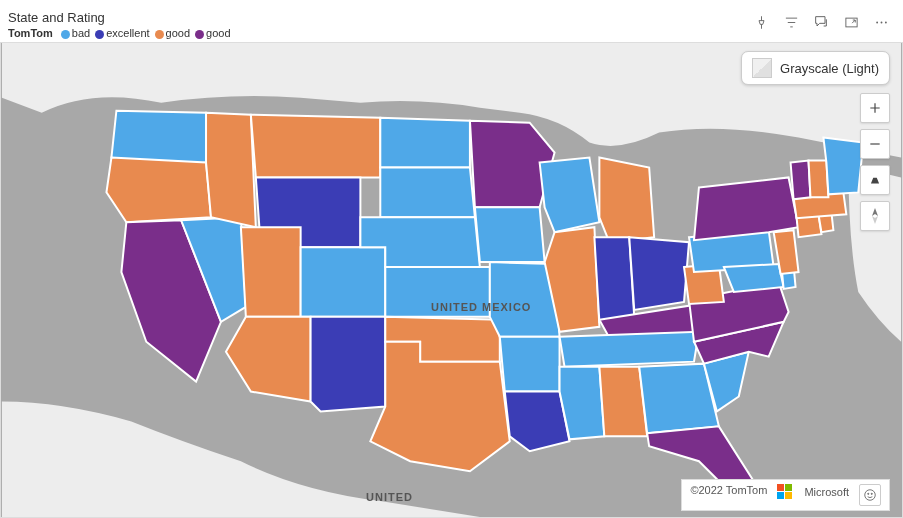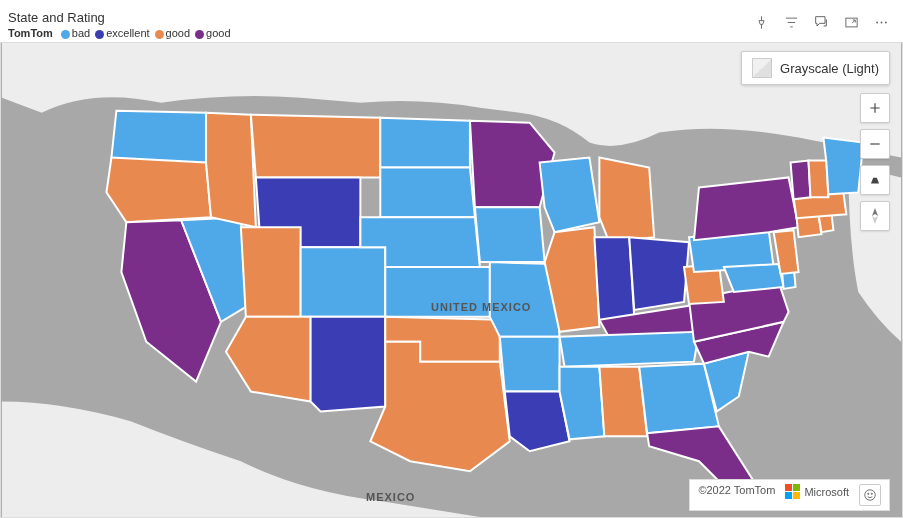--- a/index.html
+++ b/index.html
@@ -8,26 +8,26 @@
 .header-left{padding-top:2px}
 .title{font-size:13px;color:#333}
 .legend{display:flex;align-items:center;gap:2px;margin-top:2px;font-size:11px}
 .legend-label{font-weight:600;color:#333;margin-right:6px}
 .dot{width:9px;height:9px;border-radius:50%;display:inline-block;margin-right:2px}
 .legend-item{display:flex;align-items:flex-end;margin-right:3px;color:#333}
 .header-right{display:flex;gap:14px;padding-top:6px;padding-right:6px}
 .header-icon{width:16px;height:16px;color:#666;cursor:pointer;display:flex;align-items:center;justify-content:center}
 .map-area{position:absolute;top:42px;left:0;right:0;bottom:0;background:#A8A8A8;border:1px solid #ddd}
 .map-svg{width:100%;height:100%}
-.basemap-selector{position:absolute;top:8px;right:12px;background:#fff;border:1px solid #ccc;border-radius:2px;padding:6px 10px;display:flex;align-items:center;gap:8px;font-size:13px;color:#333;box-shadow:0 1px 3px rgba(0,0,0,0.15)}
+.basemap-selector{position:absolute;top:8px;right:12px;background:#fff;border:1px solid #ccc;border-radius:7px;padding:6px 10px;display:flex;align-items:center;gap:8px;font-size:13px;color:#333;box-shadow:0 1px 3px rgba(0,0,0,0.15)}
 .basemap-swatch{width:20px;height:20px;background:linear-gradient(135deg,#f0f0f0 50%,#e0e0e0 50%);border:1px solid #ccc}
 .map-controls{position:absolute;top:50px;right:12px;display:flex;flex-direction:column;gap:6px}
 .map-ctrl-btn{width:30px;height:30px;background:#fff;border:1px solid #ccc;border-radius:2px;display:flex;align-items:center;justify-content:center;cursor:pointer;color:#444;font-size:16px;box-shadow:0 1px 2px rgba(0,0,0,0.1)}
 .attribution{position:absolute;bottom:6px;right:12px;display:flex;align-items:flex-start;gap:10px;background:#fff;padding:4px 8px;font-size:11px;color:#555;border:1px solid #ddd}
-.ms-logo{display:flex;align-items:center;gap:4px}
+.ms-logo{display:flex;align-items:center;gap:12px}
 .ms-sq{display:grid;grid-template-columns:7px 7px;grid-template-rows:7px 7px;gap:1px}
 .ms-sq div{width:7px;height:7px}
 .feedback-btn{width:22px;height:22px;border:1px solid #ccc;border-radius:2px;display:flex;align-items:center;justify-content:center;background:#fff;cursor:pointer}
 .map-label{position:absolute;font-size:11px;font-weight:600;color:#555;letter-spacing:1px;pointer-events:none}
 </style>
 </head>
 <body>
 
 <div class="header">
   <div class="header-left">
@@ -149,21 +149,21 @@
       <path d="M798,175 L820,172 L823,192 L800,195 Z" fill="#E88A4F"></path>
       <path d="M820,172 L833,170 L835,188 L823,190 Z" fill="#E88A4F"></path>
       <path d="M795,155 L845,150 L848,172 L798,176 Z" fill="#E88A4F"></path>
       <path d="M792,120 L810,118 L812,155 L795,157 Z" fill="#7A2E8A"></path>
       <path d="M810,118 L828,118 L830,155 L812,155 Z" fill="#E88A4F"></path>
       <path d="M825,95 L865,100 L860,150 L830,152 L828,120 Z" fill="#4FA8E8"></path>
     </g>
   </svg>
 
   <div class="map-label" style="top:258px;left:430px">UNITED MEXICO</div>
-  <div class="map-label" style="top:448px;left:365px">MEXICO</div>
+  <div class="map-label" style="top:448px;left:365px">UNITED</div>
 
   <div class="basemap-selector">
     <div class="basemap-swatch"></div>
     <span>Grayscale (Light)</span>
   </div>
 
   <div class="map-controls">
     <div class="map-ctrl-btn">
         <svg width="14" height="14" viewBox="0 0 24 24" stroke="currentColor" stroke-width="2">
           <path d="M12 4 L12 20 M4 12 L20 12"></path>

